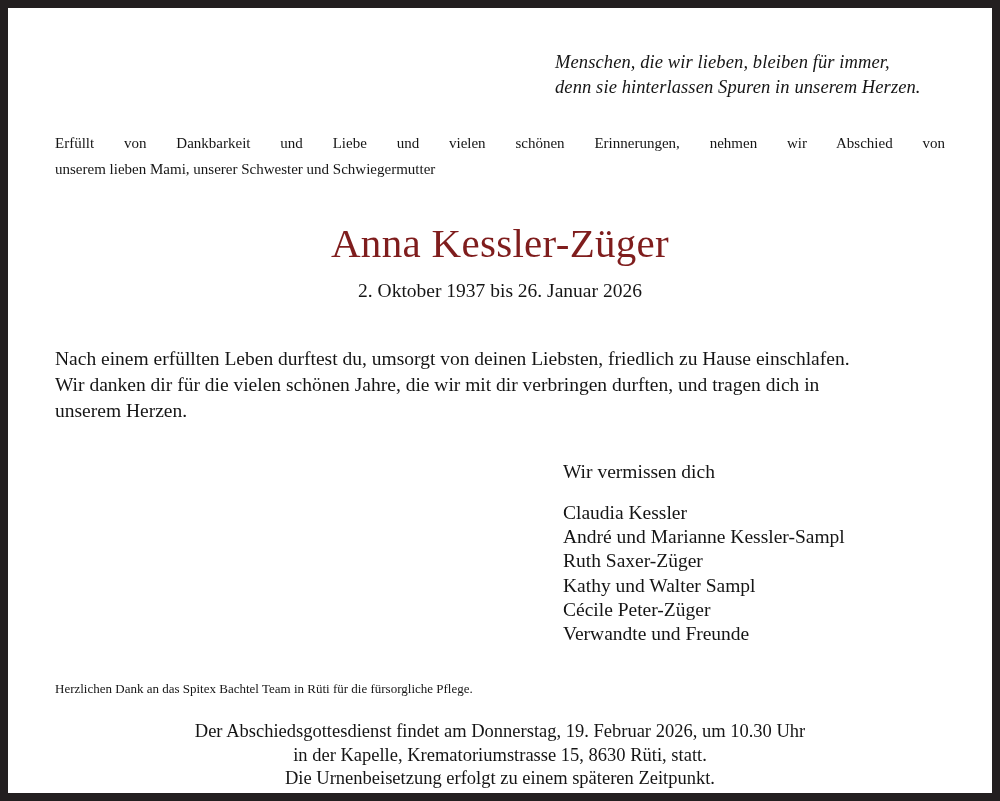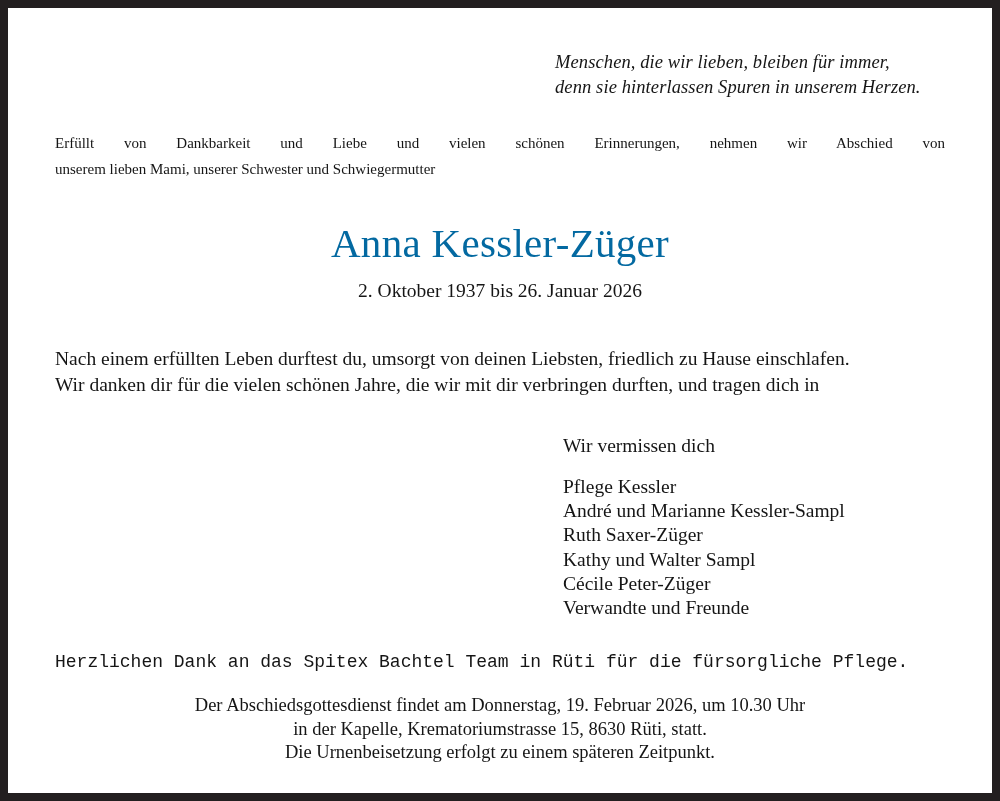--- a/index.html
+++ b/index.html
@@ -58,21 +58,21 @@
     text-align-last: justify;
   }
 
   
   .name-block { text-align: center; }
   .deceased-name {
     margin-top: 38px;
     font-size: 41px;
     line-height: 46px;
     letter-spacing: 0.3px;
-    color: #0369a1;
+    color: #7f1d1d;
   }
   .life-dates {
     margin-top: 13px;
     font-size: 19.5px;
     line-height: 24px;
     color: #161616;
   }
 
   
   .remembrance {
@@ -94,24 +94,23 @@
   .family .miss {
     margin-bottom: 17px;
   }
   .family .member {
     line-height: 24.2px;
   }
 
   
   .thanks {
     margin-top: 30px;
-    font-size: 18px;
+    font-size: 13px;
     line-height: 25px;
     color: #151515;
-    font-family: Liberation Mono, monospace;
   }
 
   
   .service {
     margin-top: 19px;
     text-align: center;
     font-size: 18.5px;
     line-height: 23.5px;
     color: #151515;
   }
@@ -134,25 +133,26 @@
     </div>
 
     <div class="name-block">
       <div class="deceased-name">Anna Kessler-Züger</div>
       <div class="life-dates">2. Oktober 1937 bis 26. Januar 2026</div>
     </div>
 
     <div class="remembrance">
       <span class="rl">Nach einem erfüllten Leben durftest du, umsorgt von deinen Liebsten, friedlich zu Hause einschlafen.</span>
       <span class="rl">Wir danken dir für die vielen schönen Jahre, die wir mit dir verbringen durften, und tragen dich in</span>
+      <span class="rl">unserem Herzen.</span>
     </div>
 
     <div class="family">
       <div class="miss">Wir vermissen dich</div>
-      <div class="member">Pflege Kessler</div>
+      <div class="member">Claudia Kessler</div>
       <div class="member">André und Marianne Kessler-Sampl</div>
       <div class="member">Ruth Saxer-Züger</div>
       <div class="member">Kathy und Walter Sampl</div>
       <div class="member">Cécile Peter-Züger</div>
       <div class="member">Verwandte und Freunde</div>
     </div>
 
     <div class="thanks">Herzlichen Dank an das Spitex Bachtel Team in Rüti für die fürsorgliche Pflege.</div>
 
     <div class="service">

